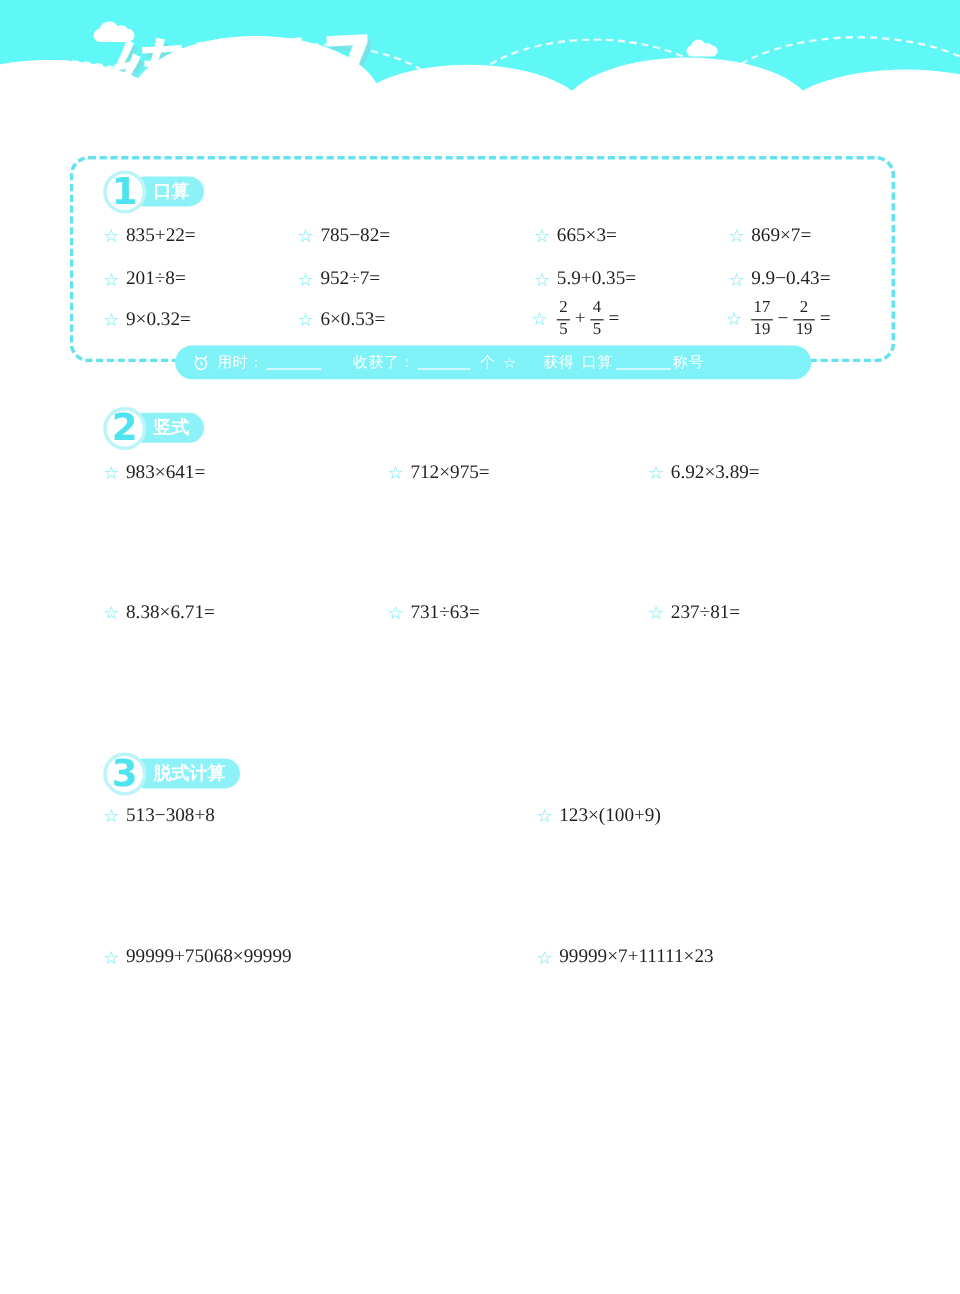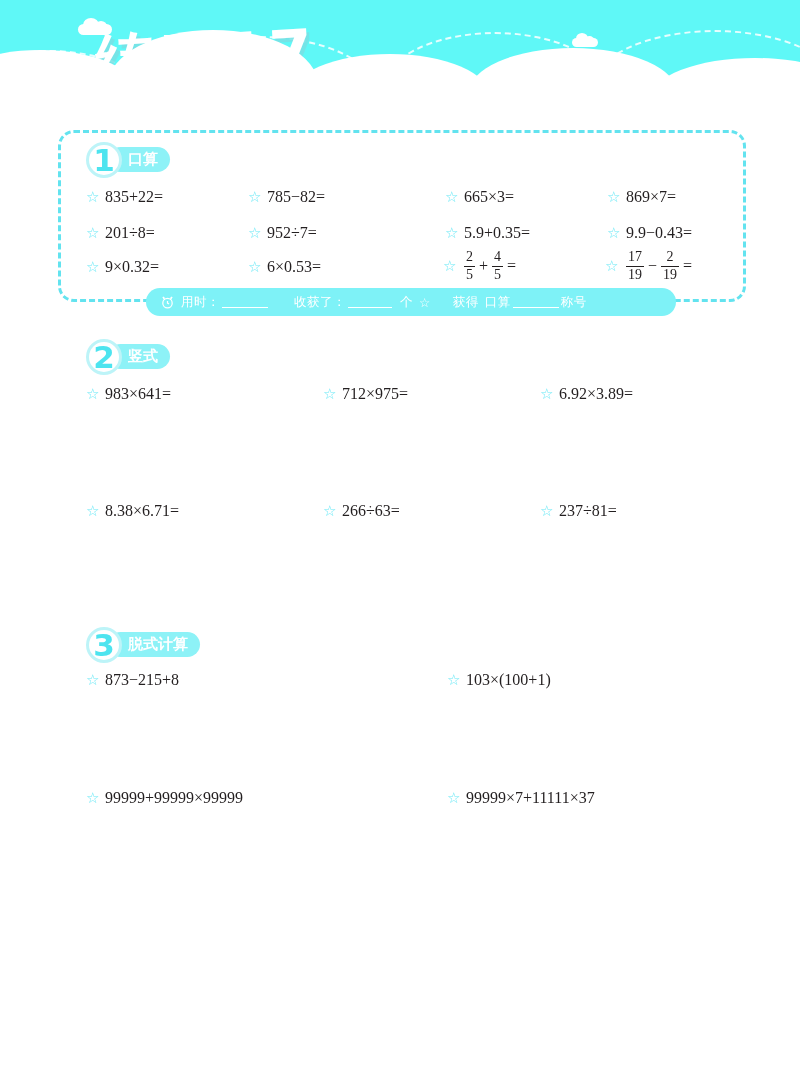--- a/index.html
+++ b/index.html
@@ -255,44 +255,44 @@
     <span class="star">☆</span>
     <span>6.92×3.89=</span>
   </div>
 
   <div class="prob" style="left:86px; top:502px;">
     <span class="star">☆</span>
     <span>8.38×6.71=</span>
   </div>
   <div class="prob" style="left:323px; top:502px;">
     <span class="star">☆</span>
-    <span>266÷63=</span>
+    <span>731÷63=</span>
   </div>
   <div class="prob" style="left:540px; top:502px;">
     <span class="star">☆</span>
     <span>237÷81=</span>
   </div>
 
   <div class="sechead" style="left:86px; top:631px;">
     <div class="pill">脱式计算</div>
     <div class="num-circle"></div>
     <div class="num">3</div>
   </div>
 
   <div class="prob" style="left:86px; top:671px;">
     <span class="star">☆</span>
-    <span>873−215+8</span>
+    <span>513−308+8</span>
   </div>
   <div class="prob" style="left:447px; top:671px;">
     <span class="star">☆</span>
-    <span>103×(100+1)</span>
+    <span>123×(100+9)</span>
   </div>
 
   <div class="prob" style="left:86px; top:789px;">
     <span class="star">☆</span>
-    <span>99999+99999×99999</span>
+    <span>99999+75068×99999</span>
   </div>
   <div class="prob" style="left:447px; top:789px;">
     <span class="star">☆</span>
-    <span>99999×7+11111×37</span>
+    <span>99999×7+11111×23</span>
   </div>
 
 </div>
 
 </body></html>

